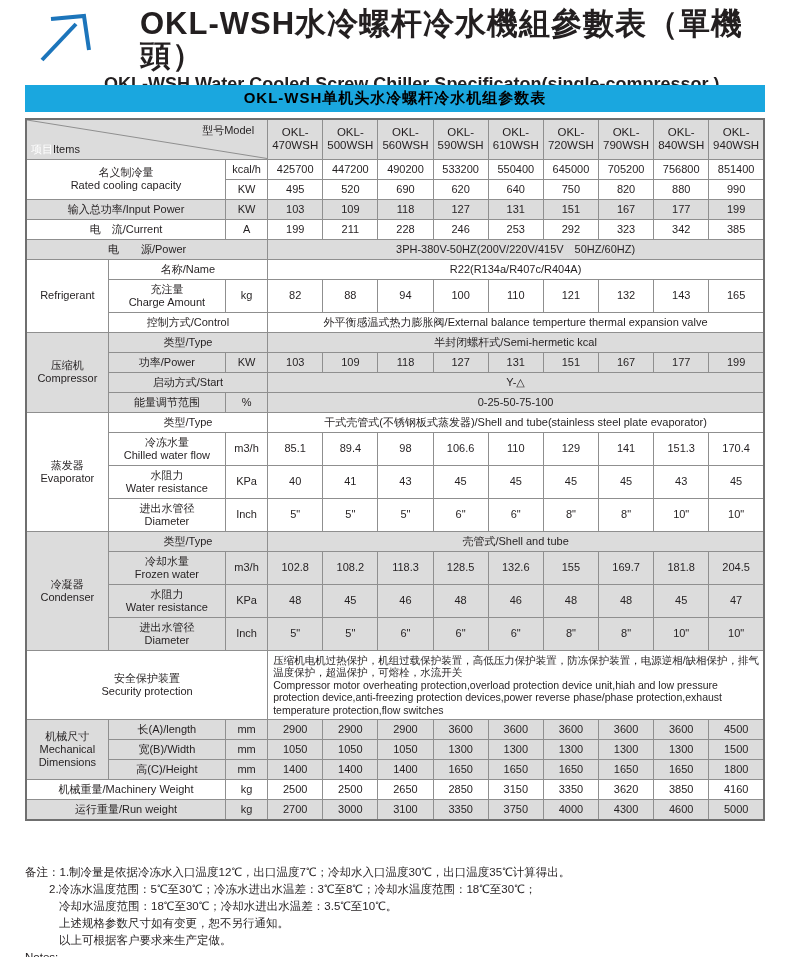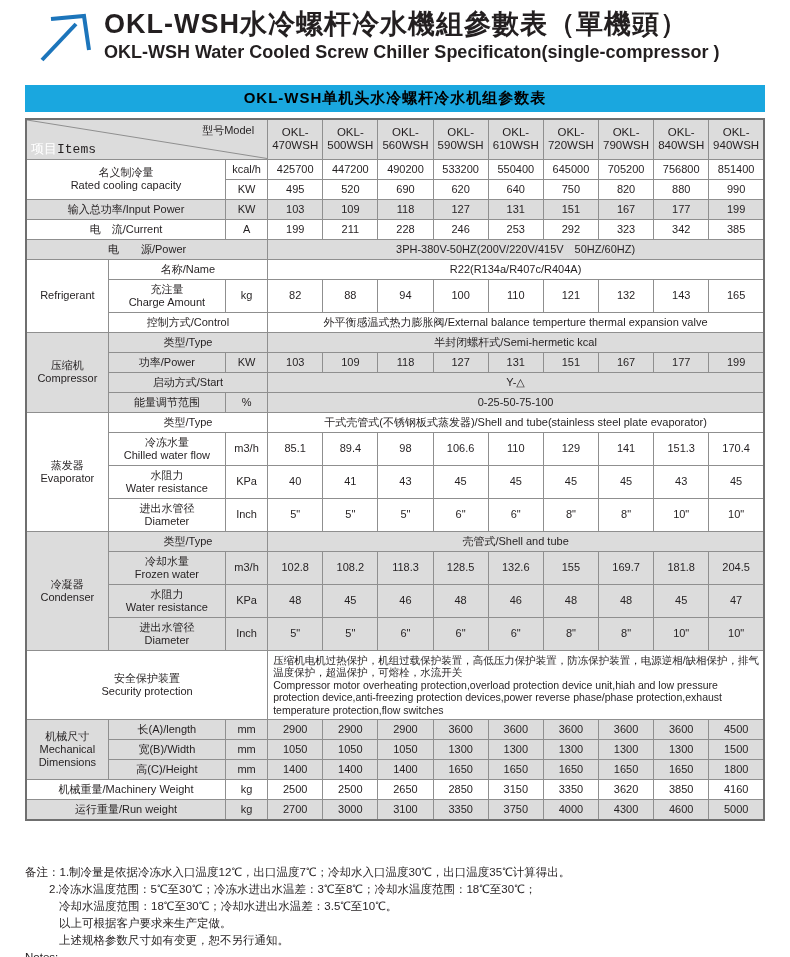--- a/index.html
+++ b/index.html
@@ -4,40 +4,40 @@
 <style>
   * { margin:0; padding:0; box-sizing:border-box; }
   html,body { background:#ffffff; }
   body { font-family:"Liberation Sans", sans-serif; color:#231f20; }
   .page { position:relative; width:790px; height:957px; background:#ffffff; overflow:hidden; }
 
   
   .hdr-block { display:flex; align-items:flex-start; padding:8px 0 0 34px; }
   .logo { width:64px; height:58px; flex:0 0 auto; }
   .titles { padding-left:6px; }
-  .title-zh { font-size:27px; font-weight:bold; letter-spacing:1px; line-height:32px; }
+  .title-zh { font-size:31px; font-weight:bold; letter-spacing:1px; line-height:32px;margin-left:36px; }
   .title-en { font-size:18px; font-weight:bold; line-height:24px; }
 
   
   .banner { position:absolute; left:25px; top:85px; width:740px; height:27px;
             background:#1aa7df; color:#000000; font-size:15px; font-weight:bold;
             display:flex; align-items:center; justify-content:center; letter-spacing:1px; }
 
   
   .tbl-wrap { position:absolute; left:25px; top:118px; width:740px; }
   table { width:740px; border-collapse:collapse; table-layout:fixed; border:2px solid #6f6f6f; }
   td { border:1px solid #8f8f8f; font-size:11px; line-height:13px; padding:3px 2px;
        text-align:center; vertical-align:middle; white-space:pre-line; overflow:hidden; }
   tr.g td { background:#dcdcdc; }
   tr.w td { background:#ffffff; }
   tr.hdr td { height:40px; font-size:11.5px; }
   td.left { text-align:left; padding-left:5px; font-size:10.5px; line-height:12.5px; }
   td.diag { position:relative; padding:0; }
   .diag svg { position:absolute; left:0; top:0; width:100%; height:100%; }
-  .diag .items { position:absolute; left:4px; bottom:3px; font-size:13px;font-family:Liberation Mono, monospace; }
+  .diag .items { position:absolute; left:4px; bottom:3px; font-size:11px; }
   .diag .items .zh { color:#ffffff; }
   .diag .model { position:absolute; right:13px; top:4px; font-size:11px; }
 
   
   .notes { position:absolute; left:25px; top:864px; width:756px; font-size:11.5px; line-height:17px; }
   .notes .ind1 { padding-left:24px; }
   .notes .ind2 { padding-left:34px; }
 </style>
 </head>
 <body>
@@ -375,18 +375,18 @@
             <td>5000</td>
           </tr>
         </tbody>
     </table>
   </div>
 
   <div class="notes" id="notes">
       <div class="">备注：1.制冷量是依据冷冻水入口温度12℃，出口温度7℃；冷却水入口温度30℃，出口温度35℃计算得出。</div>
       <div class="ind1">2.冷冻水温度范围：5℃至30℃；冷冻水进出水温差：3℃至8℃；冷却水温度范围：18℃至30℃；</div>
       <div class="ind2">冷却水温度范围：18℃至30℃；冷却水进出水温差：3.5℃至10℃。</div>
+      <div class="ind2">上述规格参数尺寸如有变更，恕不另行通知。</div>
       <div class="ind2">以上可根据客户要求来生产定做。</div>
-      <div class="ind2">上述规格参数尺寸如有变更，恕不另行通知。</div>
       <div class="">Notes:</div>
     </div>
 
 </div>
 
 </body></html>

